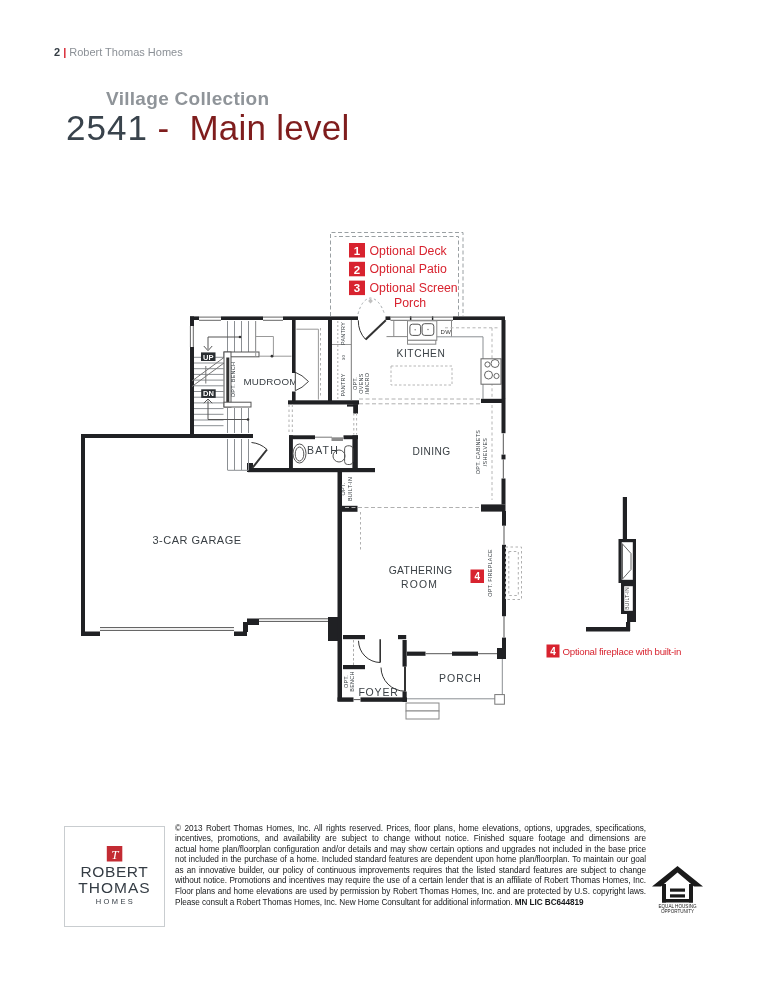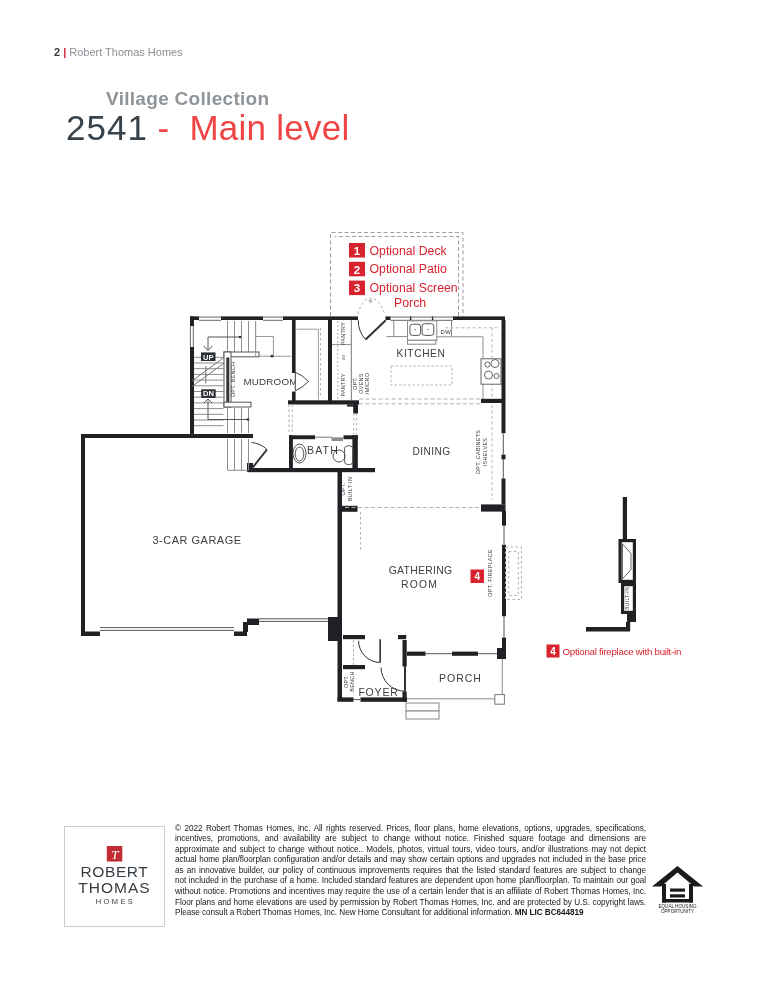--- a/index.html
+++ b/index.html
@@ -5,21 +5,21 @@
   html,body{margin:0;padding:0;}
   body{width:768px;height:994px;background:#ffffff;position:relative;overflow:hidden;
        font-family:"Liberation Sans",sans-serif;}
   .abs{position:absolute;}
   #pagehead{left:54px;top:46px;font-size:11px;color:#8b9096;}
   #pagehead b{color:#343c44;font-weight:bold;}
   #pagehead .bar{color:#d8232f;font-weight:bold;margin:0 3px;}
   #collection{left:66px;top:88px;font-size:19px;font-weight:bold;color:#8f9499;letter-spacing:0.3px;margin-left:40px;}
   #title{left:66px;top:108px;font-size:35px;color:#39434c;letter-spacing:0px;}
   #title b{font-weight:normal;letter-spacing:1px;}
-  #title span.lt{font-weight:normal;color:#ef4444;letter-spacing:0.25px;}
+  #title span.lt{font-weight:normal;color:#7f1d1d;letter-spacing:0.25px;}
   #disclaimer{left:175px;top:823.5px;width:471px;font-size:8.2px;letter-spacing:-0.06px;line-height:10.6px;color:#17191b;}
   #disclaimer div{text-align:justify;text-align-last:justify;}
   #disclaimer div.last{text-align-last:left;}
   #logobox{left:64px;top:826px;width:99px;height:99px;border:1px solid #c9cdd0;}
 </style>
 </head>
 <body>
 
 <div class="abs" id="pagehead"><b>2</b><span class="bar">|</span>Robert Thomas Homes</div>
 
@@ -499,22 +499,21 @@
 
 <g fill="#222" font-size="4.6" text-anchor="middle" font-family="Liberation Sans">
 <text x="677.5" y="907.5">EQUAL HOUSING</text>
 <text x="677.5" y="913">OPPORTUNITY</text>
 </g>
 </svg>
 
 <div class="abs" id="logobox"></div>
 
 <div class="abs" id="disclaimer">
-<div>© 2022 Robert Thomas Homes, Inc. All rights reserved. Prices, floor plans, home elevations, options, upgrades, specifications,</div>
+<div>© 2013 Robert Thomas Homes, Inc. All rights reserved. Prices, floor plans, home elevations, options, upgrades, specifications,</div>
 <div>incentives, promotions, and availability are subject to change without notice. Finished square footage and dimensions are</div>
-<div>approximate and subject to change without notice.. Models, photos, virtual tours, video tours, and/or illustrations may not depict</div>
 <div>actual home plan/floorplan configuration and/or details and may show certain options and upgrades not included in the base price</div>
+<div>not included in the purchase of a home. Included standard features are dependent upon home plan/floorplan. To maintain our goal</div>
 <div>as an innovative builder, our policy of continuous improvements requires that the listed standard features are subject to change</div>
-<div>not included in the purchase of a home. Included standard features are dependent upon home plan/floorplan. To maintain our goal</div>
 <div>without notice. Promotions and incentives may require the use of a certain lender that is an affiliate of Robert Thomas Homes, Inc.</div>
 <div>Floor plans and home elevations are used by permission by Robert Thomas Homes, Inc. and are protected by U.S. copyright laws.</div>
 <div class="last">Please consult a Robert Thomas Homes, Inc. New Home Consultant for additional information. <b>MN LIC BC644819</b></div>
 </div>
 
 </body></html>

